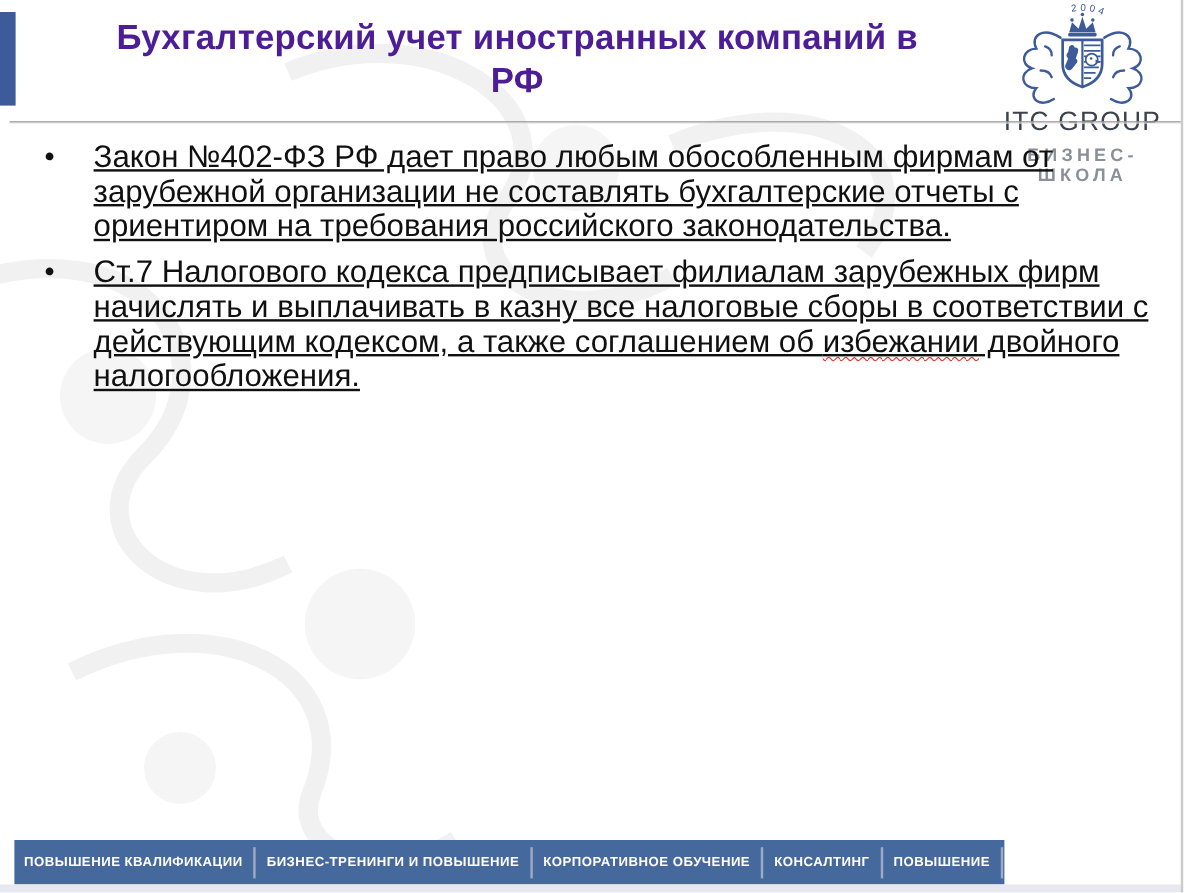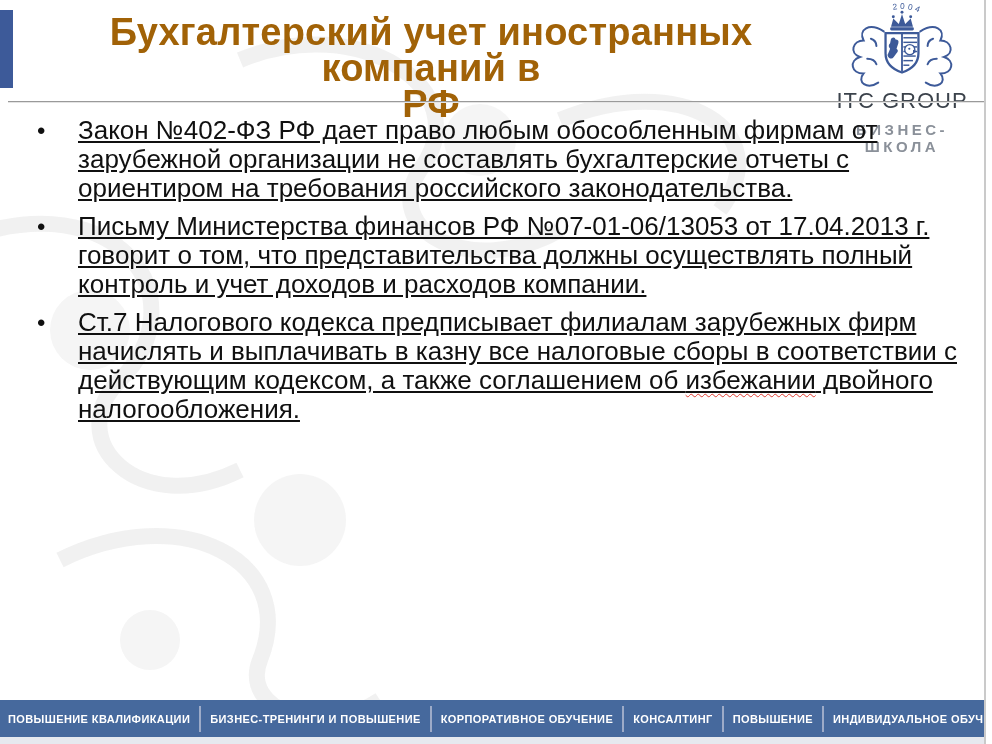--- a/index.html
+++ b/index.html
@@ -12,22 +12,22 @@
   .slide{
     position:relative;width:992px;height:744px;background:#ffffff;overflow:hidden;
   }
   
   .watermark{position:absolute;left:0;top:0;width:992px;height:744px;pointer-events:none;}
   
   .accent-bar{position:absolute;left:0;top:10px;width:13px;height:78px;background:#3d5a99;}
   
   .title{
     position:absolute;left:28px;top:14px;width:806px;
-    text-align:center;color:#a16207;font-weight:bold;
-    font-size:38px;line-height:36px;letter-spacing:.2px;
+    text-align:center;color:#4c1d95;font-weight:bold;
+    font-size:29px;line-height:36px;letter-spacing:.2px;
   }
   
   .divider{
     position:absolute;top:101px;left:8px;width:976px;height:1px;
     background:#9a9a9a;box-shadow:0 1px 0 #e4e4e4;
   }
   
   .logo{position:absolute;right:12px;top:2px;width:156px;text-align:center;}
   .logo svg{display:block;margin:0 auto;}
   .logo-name{font-size:22px;color:#3b424b;letter-spacing:1px;margin-top:-2px;}
@@ -46,21 +46,21 @@
   .misspelled{
     text-decoration-line:underline;
     text-decoration-style:wavy;
     text-decoration-color:#e03c31;
     text-decoration-thickness:1px;
     text-underline-offset:4px;
     margin-top:44px;
   }
   
   .footer{
-    position:absolute;left:0;bottom:7px;width:984px;height:37px;
+    position:absolute;left:12px;bottom:7px;width:825px;height:37px;
     background:#46699d;display:flex;align-items:center;
   }
   .footer-item{
     color:#ffffff;font-weight:bold;font-size:11px;letter-spacing:.4px;
     padding:0 9px;white-space:nowrap;
   }
   .footer-item:first-child{padding-left:8px;}
   .footer-divider{width:2px;height:26px;background:#9dabc8;flex:0 0 auto;}
   .bottom-strip{position:absolute;left:0;bottom:0;width:984px;height:7px;background:#e6e9ef;}
   .right-edge{position:absolute;right:6px;top:0;width:2px;height:744px;background:#cacaca;}
@@ -143,23 +143,20 @@
   </div>
 
   <div class="divider"></div>
 
   <div class="content">
     <ul class="bullets">
       <li>
         <span>Закон №402-ФЗ РФ дает право любым обособленным фирмам от зарубежной организации не составлять бухгалтерские отчеты с ориентиром на требования российского законодательства.</span>
       </li>
       <li>
-        <span>Письму Министерства финансов РФ №07-01-06/13053 от 17.04.2013 г. говорит о том, что представительства должны осуществлять полный контроль и учет доходов и расходов компании.</span>
-      </li>
-      <li>
         <span>Ст.7 Налогового кодекса предписывает филиалам зарубежных фирм начислять и выплачивать в казну все налоговые сборы в соответствии с действующим кодексом, а также соглашением об </span><span class="misspelled">избежании</span><span> двойного налогообложения.</span>
       </li>
     </ul>
   </div>
 
   <div class="footer">
     <span class="footer-item">ПОВЫШЕНИЕ КВАЛИФИКАЦИИ</span>
     <span class="footer-divider"></span>
     <span class="footer-item">БИЗНЕС-ТРЕНИНГИ И ПОВЫШЕНИЕ</span>
     <span class="footer-divider"></span>

